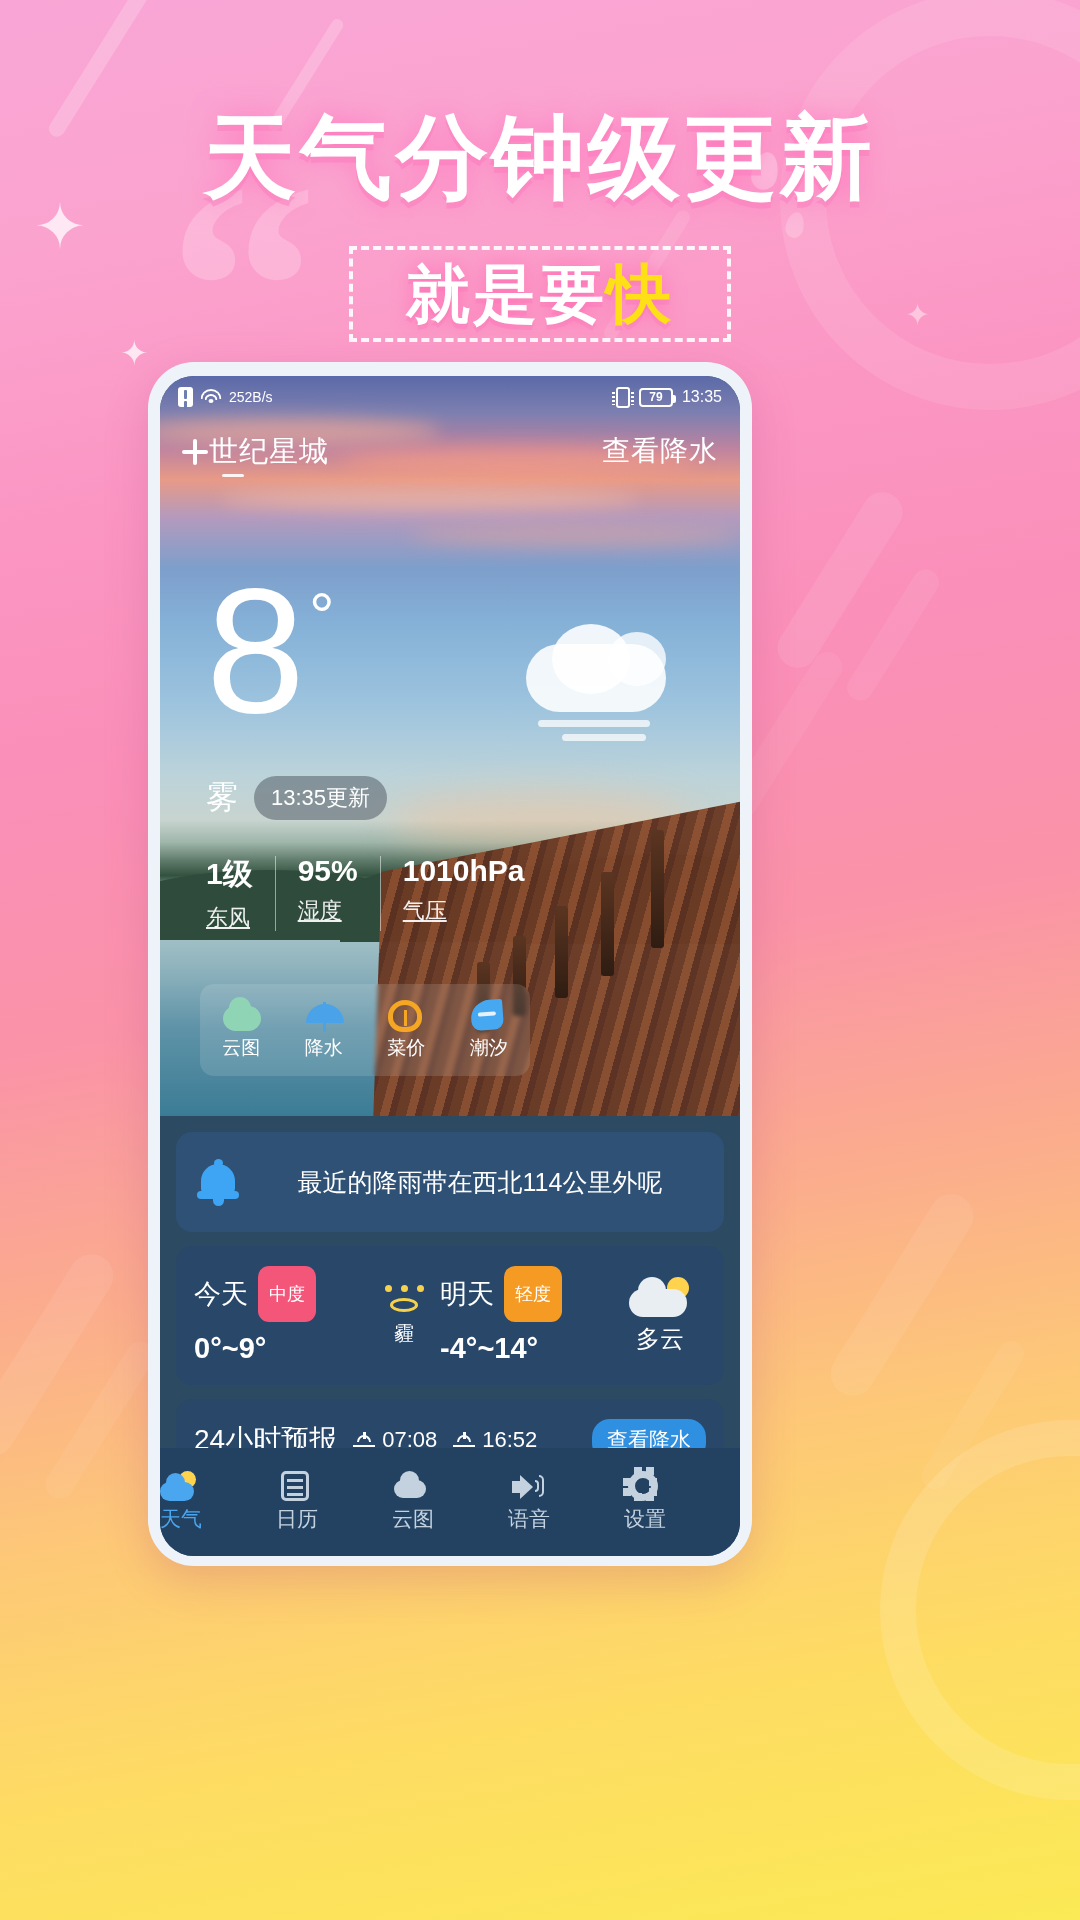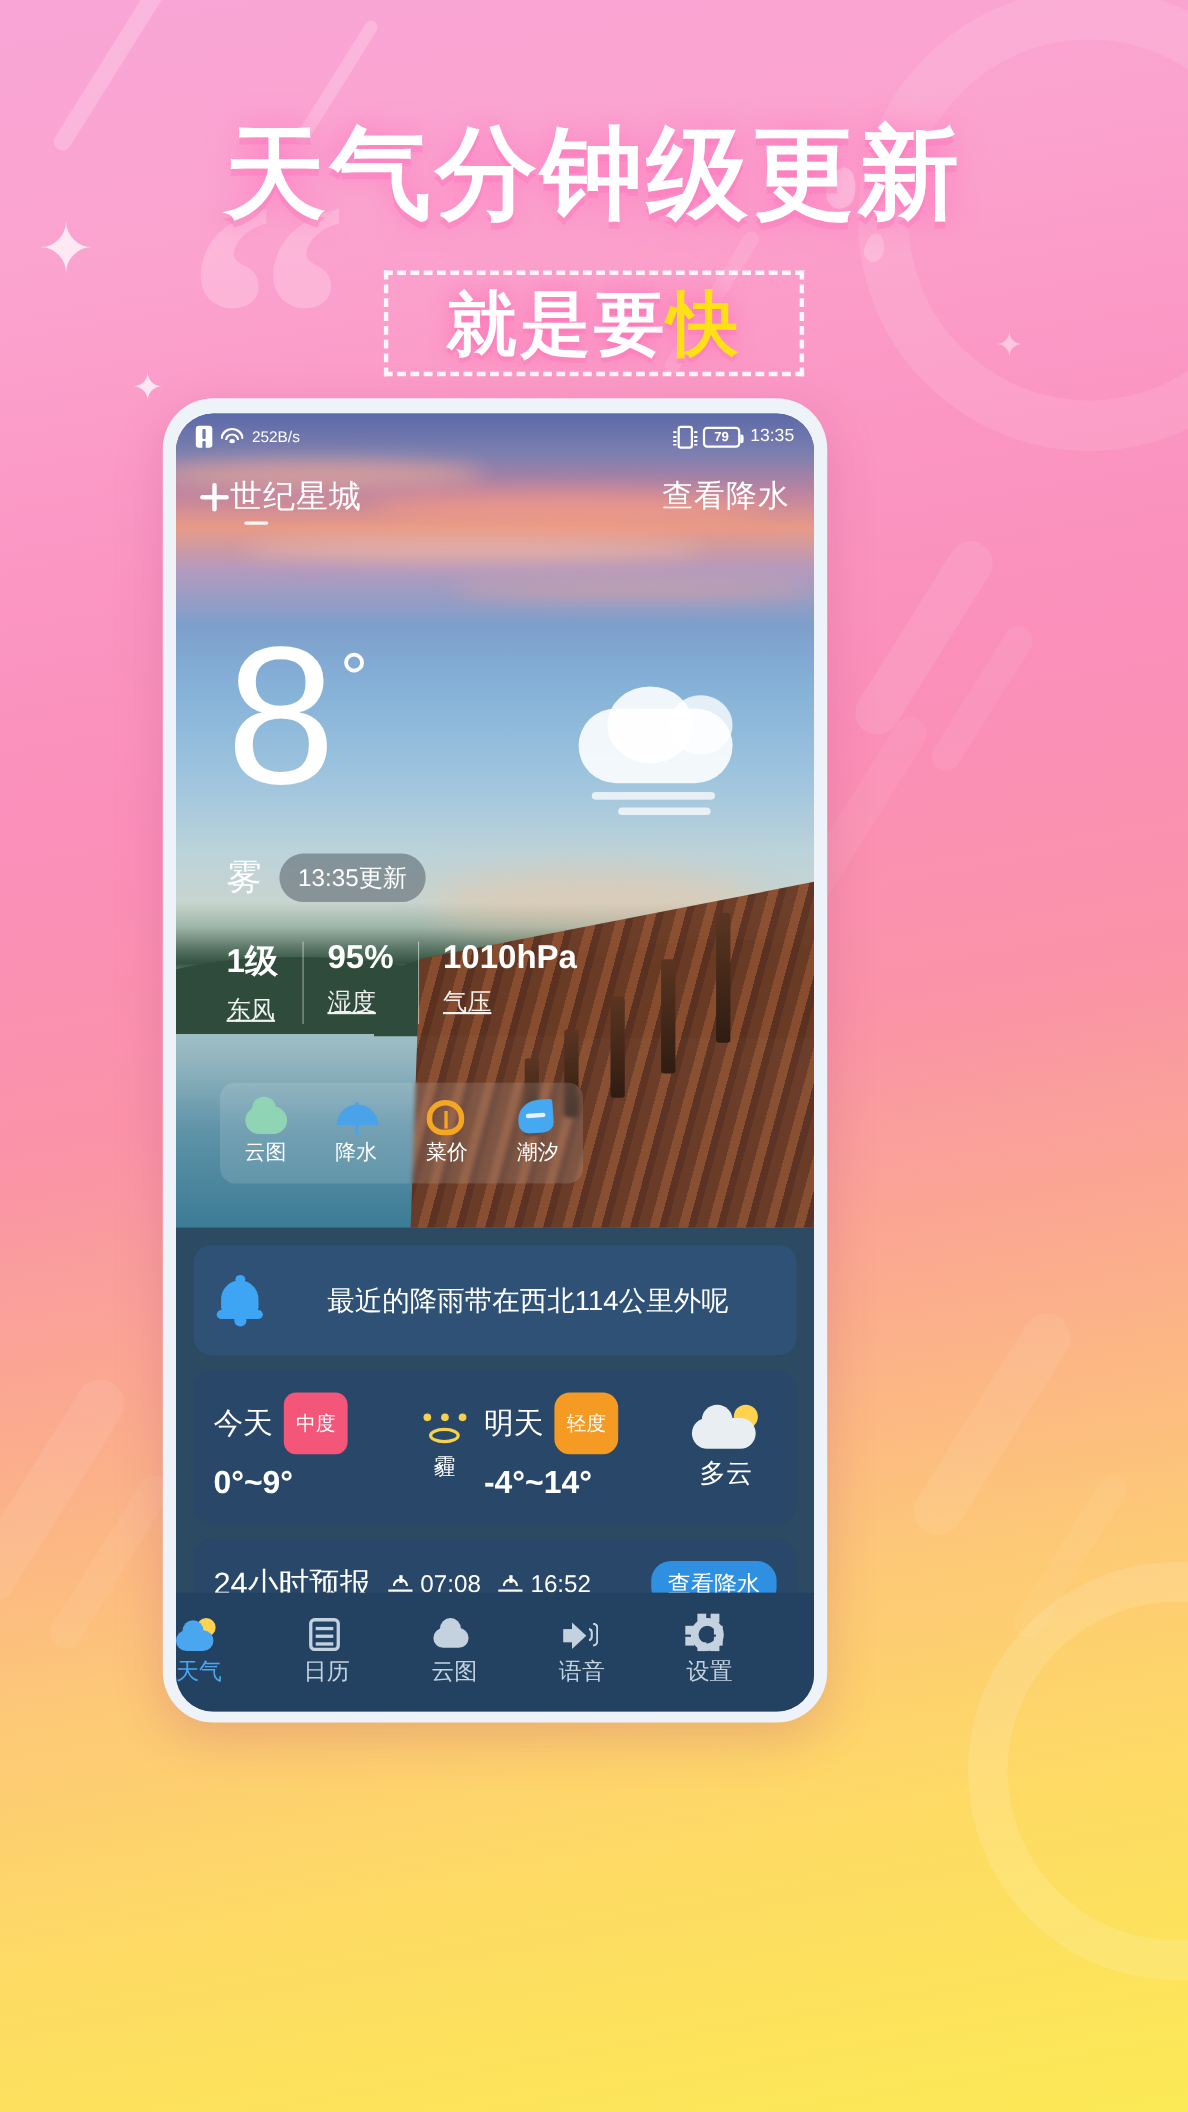--- a/index.html
+++ b/index.html
@@ -636,21 +636,21 @@
           <span style="left:4px; top:0;"></span>
           <span style="left:20px; top:0;"></span>
           <span style="left:36px; top:0;"></span>
           <div class="haze-ring"></div>
         </div>
         <div class="haze-lb">霾</div>
       </div>
       <div class="day-col">
         <div class="day-head">
           <span class="day-name">明天</span>
-          <span class="badge" style="background:#f59a22;border-radius:14px;">轻度</span>
+          <span class="badge" style="background:#f59a22;">轻度</span>
         </div>
         <div class="day-range">-4°~14°</div>
       </div>
       <div class="right-ico">
         <div class="pc-cloud">
           <div class="pc-sun"></div>
             <div class="pc-body"></div>
         </div>
         <div class="pc-lb">多云</div>
       </div>

